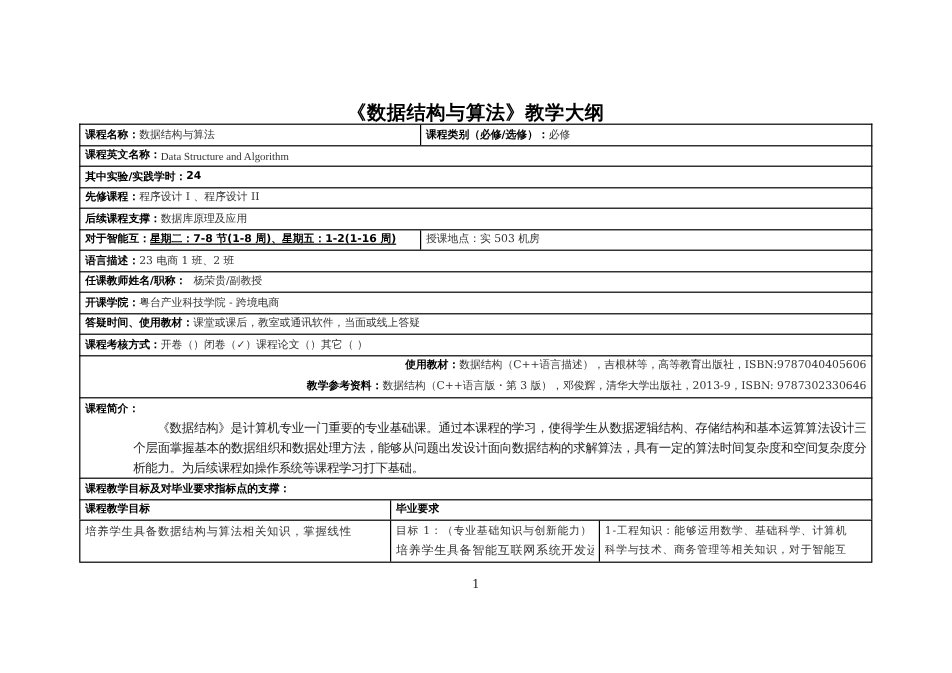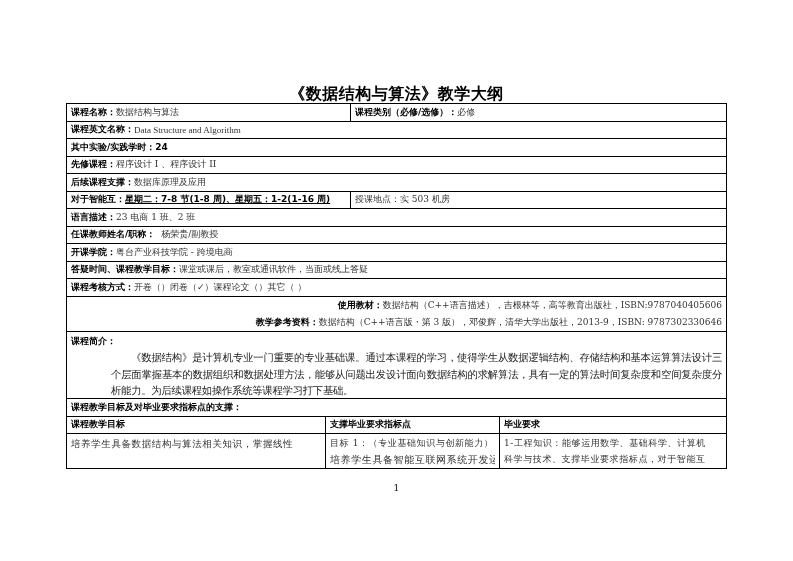--- a/index.html
+++ b/index.html
@@ -174,21 +174,21 @@
 
   <div class="r h17">
     <div class="c" style="flex:1">
       <span class="lbl">开课学院：</span>
         <span class="val">粤台产业科技学院 - 跨境电商</span>
     </div>
   </div>
 
   <div class="r h17">
     <div class="c" style="flex:1">
-      <span class="lbl">答疑时间、课程教学目标：</span>
+      <span class="lbl">答疑时间、使用教材：</span>
         <span class="val">课堂或课后，教室或通讯软件，当面或线上答疑</span>
     </div>
   </div>
 
   <div class="r h17">
     <div class="c" style="flex:1">
       <span class="lbl">课程考核方式：</span>
         <span class="val">开卷（）闭卷（✓）课程论文（）其它（ ）</span>
     </div>
   </div>
@@ -214,37 +214,34 @@
   <div class="r h17">
     <div class="c" style="flex:1">
       <span class="lbl">课程教学目标及对毕业要求指标点的支撑：</span>
     </div>
   </div>
 
   <div class="r h17">
     <div class="c" style="width:258px">
       <span class="lbl">课程教学目标</span>
     </div>
-    <div class="c" style="width:174px">
-      <span class="lbl">支撑毕业要求指标点</span>
-    </div>
     <div class="c" style="flex:1">
       <span class="lbl">毕业要求</span>
     </div>
   </div>
 
   <div class="r last" style="height:36px">
     <div class="c" style="width:258px;display:block;padding-top:1px">
       <div class="goal-line" style="font-size:9.5px">培养学生具备数据结构与算法相关知识，掌握线性</div>
     </div>
     <div class="c" style="width:174px;display:block;padding-top:1px">
       <div class="goal-line" style="height:16px;line-height:16px;font-size:9px">目标 1：（专业基础知识与创新能力）</div>
       <div class="goal-line" style="font-size:10px">培养学生具备智能互联网系统开发运</div>
     </div>
     <div class="c" style="flex:1;display:block;padding-top:1px">
       <div class="goal-line" style="height:16px;line-height:16px;font-size:9px">1-工程知识：能够运用数学、基础科学、计算机</div>
-      <div class="goal-line" style="font-size:9px">科学与技术、支撑毕业要求指标点，对于智能互</div>
+      <div class="goal-line" style="font-size:9px">科学与技术、商务管理等相关知识，对于智能互</div>
     </div>
   </div>
 
 </div>
 
 <div class="page-number">1</div>
 
 </body></html>

